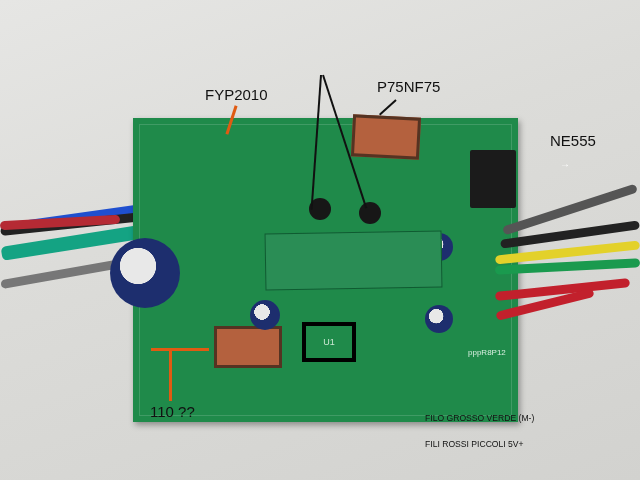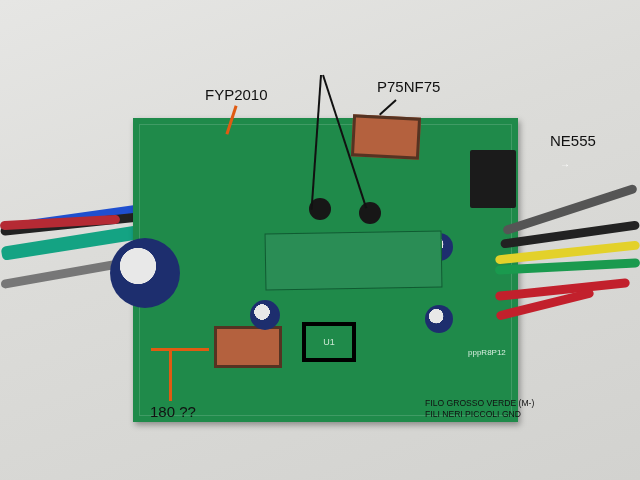--- a/index.html
+++ b/index.html
@@ -13,21 +13,21 @@
   .chip{position:absolute;left:470px;top:150px;width:46px;height:58px;background:#1b1b1b;border-radius:2px;}
   .mosfet{position:absolute;left:352px;top:116px;width:62px;height:36px;background:#b4613e;
           border:3px solid #553322;transform:rotate(3deg);}
   .mosfet2{position:absolute;left:214px;top:326px;width:62px;height:36px;background:#b4613e;border:3px solid #553322;}
   .trans{position:absolute;width:22px;height:22px;border-radius:50%;background:#171717;}
   .cap{position:absolute;border-radius:50%;background:radial-gradient(circle at 40% 40%,#e8e8e8 0 30%,#1d2e6e 31% 100%);}
   .daughter{position:absolute;left:265px;top:232px;width:175px;height:55px;background:#2a8d55;border:1px solid #0f5b31;transform:rotate(-1deg);}
   .u1{position:absolute;left:302px;top:310px;width:46px;height:32px;border:4px solid #000000;color:#cde8d4;font-size:9px;display:flex;align-items:center;justify-content:center;margin-top:12px;}
   .wire{position:absolute;height:9px;border-radius:5px;}
   .lbl{position:absolute;font-size:15px;color:#111;white-space:nowrap;}
-  .lbl-small{position:absolute;font-size:8.6px;color:#111;line-height:11.4px;white-space:nowrap;}
+  .lbl-small{position:absolute;font-size:8.6px;color:#111;line-height:11.4px;white-space:nowrap;margin-top:15px;}
   .line{position:absolute;background:#111;}
   .oline{position:absolute;background:#e05b12;}
   .arrow-white{position:absolute;left:560px;top:158px;color:#fff;font-size:10px;}
 </style>
 </head>
 <body>
 
 <div class="photo">
 
   <div class="wire" style="left:0;top:205px;width:270px;background:#1f4fcf;transform:rotate(-8deg);"></div>
@@ -66,19 +66,19 @@
   <div class="line" style="left:322px;top:75px;width:2px;height:140px;transform:rotate(-18deg);transform-origin:top;"></div>
 
   <div class="lbl" style="left:377px;top:78px;">P75NF75</div>
   <div class="line" style="left:395px;top:100px;width:2px;height:22px;transform:rotate(48deg);transform-origin:top;"></div>
 
   <div class="lbl" style="left:550px;top:132px;">NE555</div>
   <div class="arrow-white">→</div>
 
   <div class="oline" style="left:151px;top:348px;width:58px;height:3px;"></div>
   <div class="oline" style="left:169px;top:349px;width:3px;height:52px;"></div>
-  <div class="lbl" style="left:150px;top:403px;">180 ??</div>
+  <div class="lbl" style="left:150px;top:403px;">110 ??</div>
 
   <div style="position:absolute;left:425px;top:398px;">
     <div class="lbl-small" style="position:static">FILO GROSSO VERDE (M-)</div>
-    <div class="lbl-small" style="position:static">FILI NERI PICCOLI GND</div>
+    <div class="lbl-small" style="position:static">FILI ROSSI PICCOLI 5V+</div>
   </div>
 </div>
 
 </body></html>

